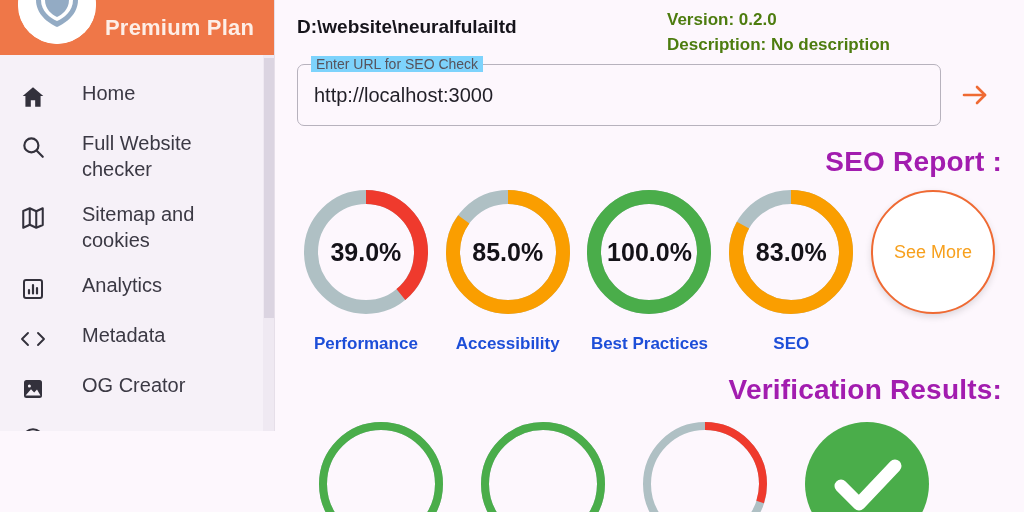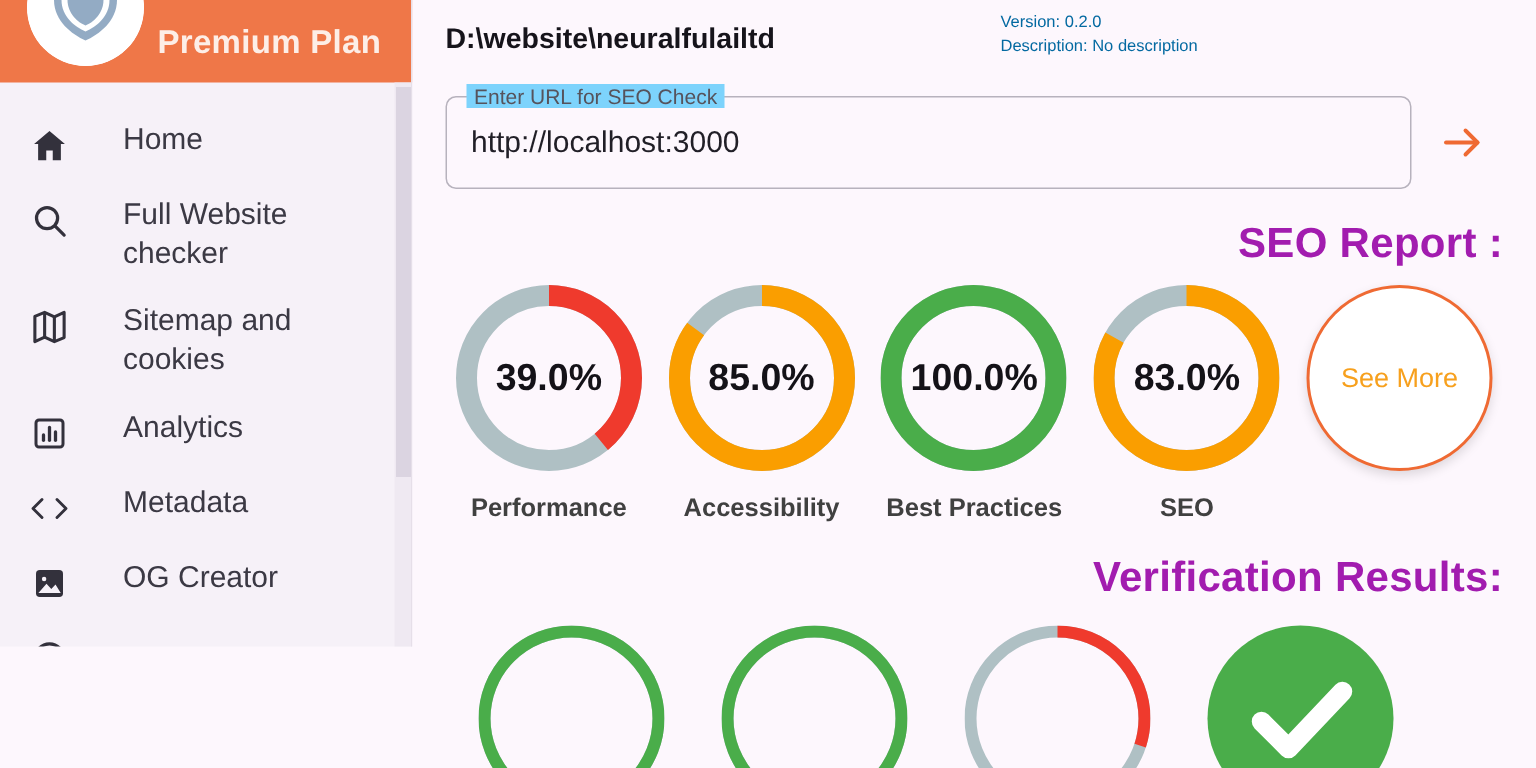--- a/index.html
+++ b/index.html
@@ -100,21 +100,21 @@
     height: 56px;
   }
   .project-path {
     font-size: 19px;
     font-weight: bold;
     color: #16141b;
     width: 370px;
     padding-top: 8px;
     white-space: nowrap;
   }
-  .meta-block { font-size: 11px; font-weight: normal; color: #0369a1; line-height: 1.45; }
+  .meta-block { font-size: 17px; font-weight: bold; color: #4d7c0f; line-height: 1.45; }
 
   
   .url-row { display: flex; align-items: center; gap: 12px; margin-top: 8px; }
   .tf {
     position: relative;
     width: 644px; height: 62px;
     border: 1px solid #b7b2bd;
     border-radius: 7px;
     background: transparent;
   }
@@ -158,22 +158,22 @@
     display: flex; flex-direction: column; align-items: center;
   }
   .ring { position: relative; width: 124px; height: 124px; }
   .ring svg { display: block; transform: rotate(-90deg); }
   .ring-value {
     position: absolute; inset: 0;
     display: flex; align-items: center; justify-content: center;
     font-size: 25px; font-weight: bold; color: #141218;
   }
   .gauge-label {
-    margin-top: 15px;
-    font-size: 17px; font-weight: bold; color: #404040;
+    margin-top: 20px;
+    font-size: 17px; font-weight: bold; color: #1d4ed8;
     white-space: nowrap;
   }
   .see-more {
     width: 124px; height: 124px;
     border-radius: 50%;
     border: 2px solid #ef6a33;
     background: #ffffff;
     display: flex; align-items: center; justify-content: center;
     font-size: 18px; color: #f7a01d;
     cursor: pointer;

